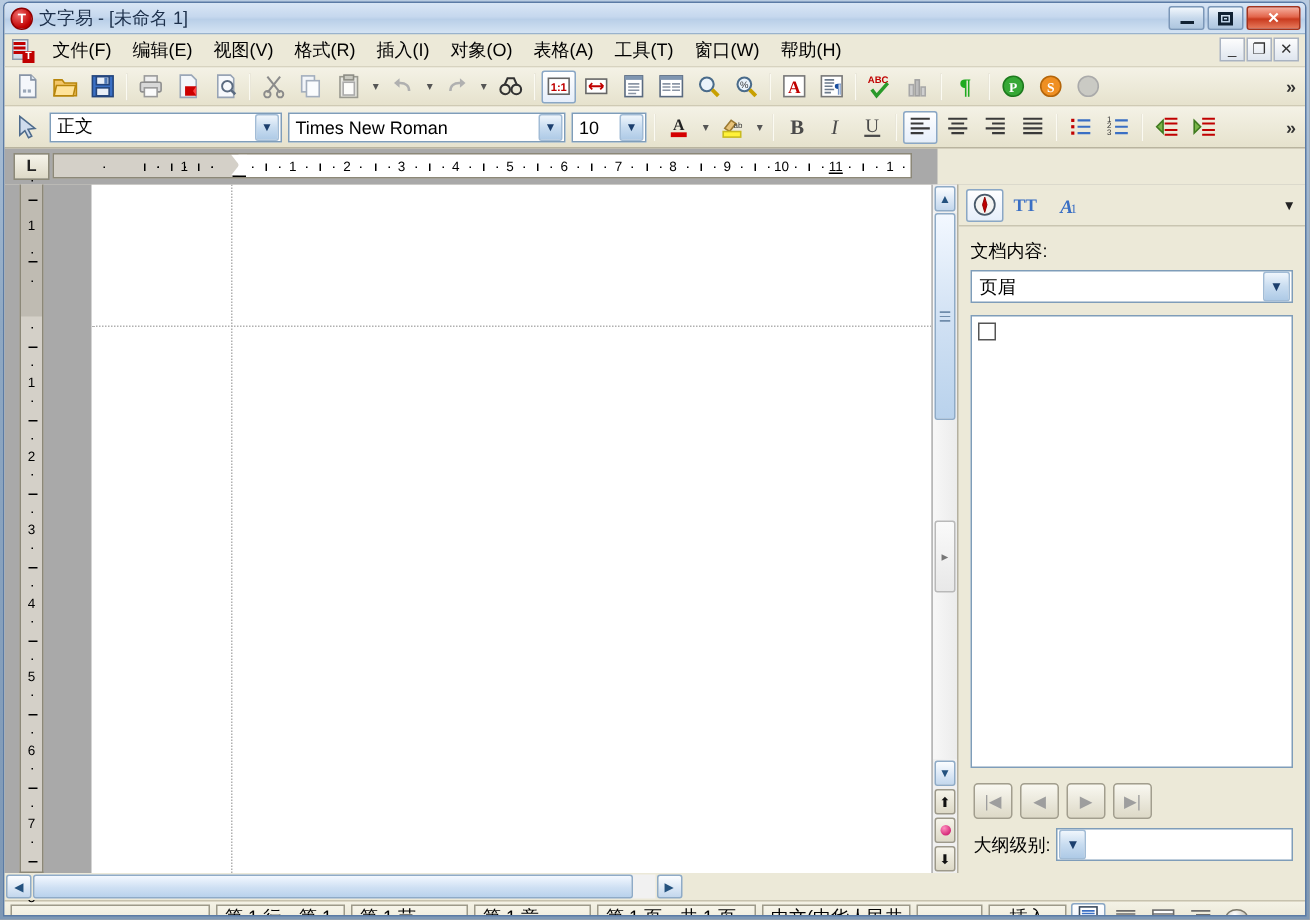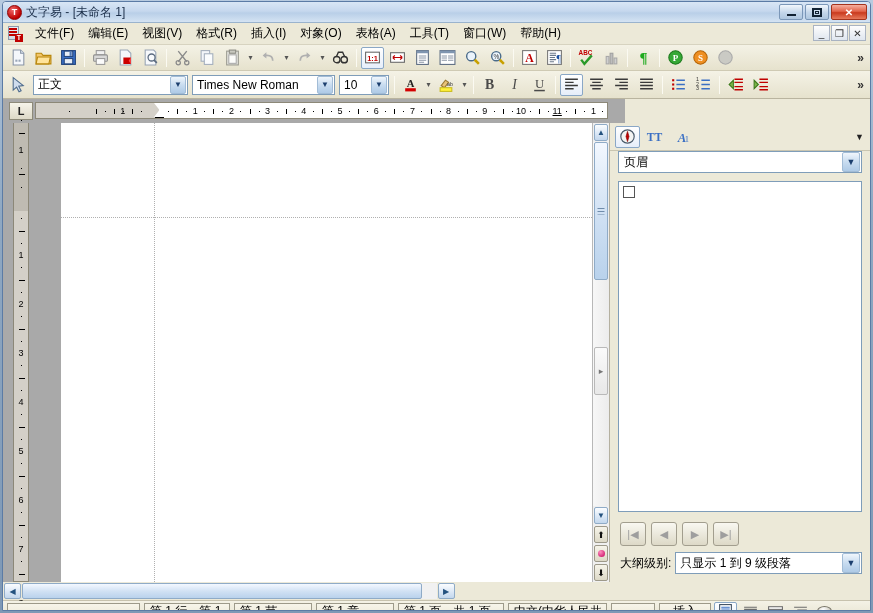--- a/index.html
+++ b/index.html
@@ -162,21 +162,21 @@
   }
   .cbox .val { padding-left:4px; flex:1; white-space:nowrap; overflow:hidden; color:#000;}
   .cbox .arrow {
     width:16px; height:18px; margin:0 1px;
     background: linear-gradient(180deg,#f0f6fc,#c8dcf0 50%,#aecae6);
     border:1px solid #a2bcd6; border-radius:2px;
     display:flex;align-items:center;justify-content:center;
     font-size:8px; color:#1c3f6e;
   }
   .cbox.style-c { width: 155px; }
-  .cbox.font-c { width: 143px; }
+  .cbox.font-c { width: 185px; }
   .cbox.size-c { width: 50px; }
 
   
   .ruler-row { display:flex; height:24px; background:#a9a9a9; }
   .corner-btn {
     width: 24px; height: 18px; margin: 3px 2px 0 6px;
     background: linear-gradient(180deg,#f6f4ea,#ddd9c7);
     border: 1px solid #8d8a79;
     display:flex;align-items:center;justify-content:center;
     font-size:11px; font-weight:bold; color:#222;
@@ -295,21 +295,21 @@
     background: linear-gradient(180deg,#f6f4ea,#ddd9c7);
     border:1px solid #9d998a; border-radius:2px;
     display:flex;align-items:center;justify-content:center;
     font-size:9px; cursor:pointer; color:#111;
   }
   .nav-btn .ball { width:7px;height:7px;border-radius:50%;
     background: radial-gradient(circle at 35% 30%, #ff8fbf, #c4005c);}
 
   
   .taskpane {
-    width: 261px;
+    width: 232px;
     background: #ece9d8;
     border-left: 1px solid #b4b0a0;
     display: flex; flex-direction: column;
     position: relative;
   }
   .tp-toolbar {
     height: 28px; display:flex; align-items:center;
     padding: 0 6px 0 5px;
     border-bottom: 1px solid #c9c5b1;
   }
@@ -974,39 +974,39 @@
               </svg>
           </div>
           <div class="tp-btn">
             <svg class="ic" viewBox="0 0 16 16">
                 <text x="4.5" y="13" font-size="12" fill="#3a6fc4" font-family="Liberation Serif, serif" font-style="italic" font-weight="bold">A</text>
                 <text x="11" y="13" font-size="8" fill="#3a6fc4" font-family="Liberation Serif, serif">1</text>
               </svg>
           </div>
           <div class="tp-caret">▼</div>
         </div>
+        <div class="tp-label">文档内容:</div>
         <div class="tp-combo">
           <span class="val">页眉</span>
           <span class="arrow">▼</span>
         </div>
         <div class="tp-list">
           <div class="tp-item">
             <span class="cb"></span>
           </div>
         </div>
         <div class="tp-nav">
           <div class="nb">|◀</div>
           <div class="nb">◀</div>
           <div class="nb">▶</div>
           <div class="nb">▶|</div>
         </div>
         <div class="tp-bottom">
           <span class="lbl">大纲级别:</span>
           <span class="cbox2">
-            <span class="v">只显示 1 到 9 级段落</span>
             <span class="arrow">▼</span>
           </span>
         </div>
       </div>
     </div>
 
     <div class="hscroll-row">
       <div class="hs-btn">◀</div>
       <div class="hs-track" style="max-width:570px;">
         <div class="hs-thumb"></div>

